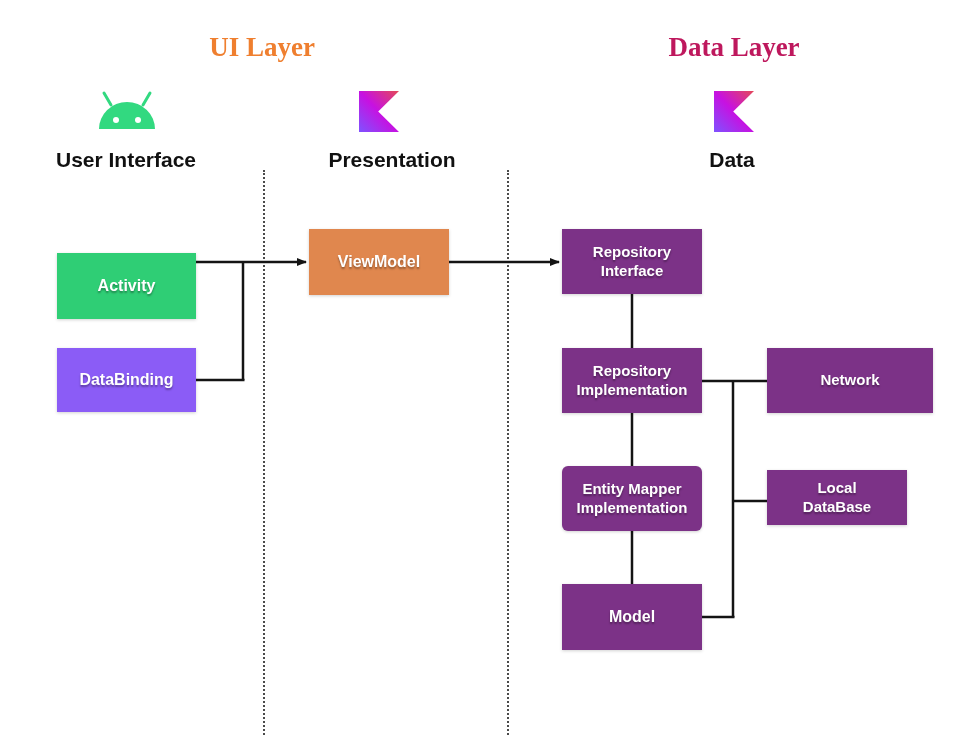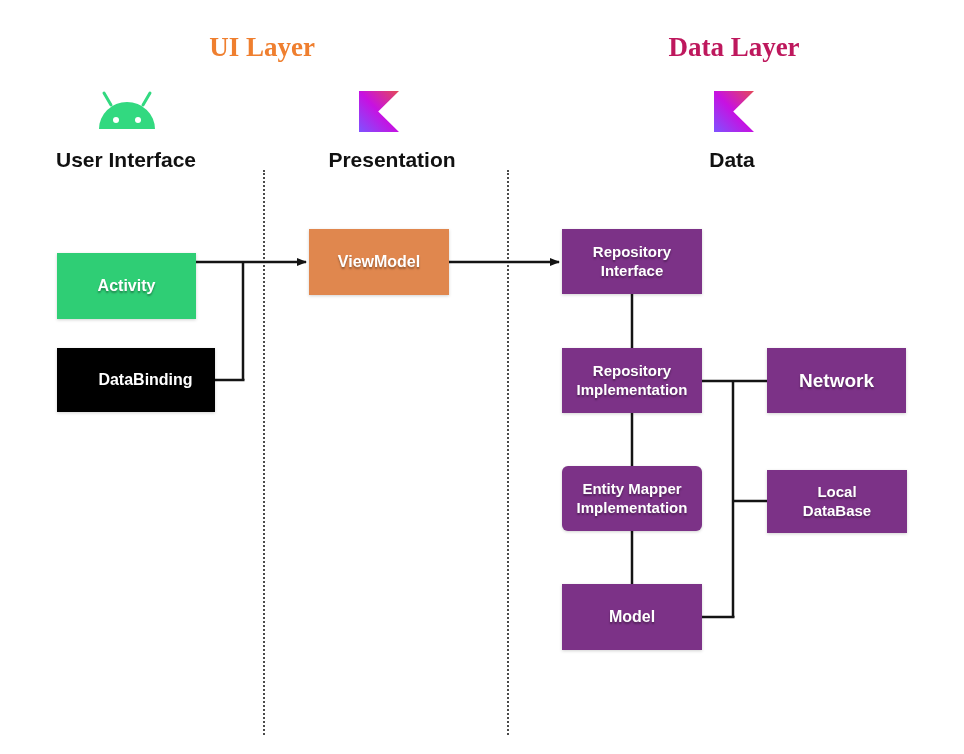--- a/index.html
+++ b/index.html
@@ -61,22 +61,22 @@
     text-shadow: 0 1.5px 2px rgba(0,0,0,0.35);
     box-shadow: 0 1px 3px rgba(0,0,0,0.18);
   }
   #node-activity                  { left: 57px;  top: 229px; width: 139px; height: 66px; margin-top: 24px; }
   #node-databinding               { left: 57px;  top: 348px; width: 139px; height: 64px; }
   #node-viewmodel                 { left: 309px; top: 229px; width: 140px; height: 66px; }
   #node-repository-interface      { left: 562px; top: 229px; width: 140px; height: 65px; font-size: 15px; }
   #node-repository-implementation { left: 562px; top: 348px; width: 140px; height: 65px; font-size: 15px; }
   #node-entity-mapper             { left: 562px; top: 466px; width: 140px; height: 65px; font-size: 15px; }
   #node-model                     { left: 562px; top: 584px; width: 140px; height: 66px; }
-  #node-network                   { left: 767px; top: 348px; width: 139px; height: 65px; font-size: 19px; }
-  #node-local-database            { left: 767px; top: 470px; width: 140px; height: 63px; font-size: 15px; }
+  #node-network                   { left: 767px; top: 348px; width: 166px; height: 65px; font-size: 15px; }
+  #node-local-database            { left: 767px; top: 470px; width: 140px; height: 55px; font-size: 15px; }
 </style>
 </head>
 <body>
 
 <div class="canvas">
 
   <div class="layer-title" id="title-ui" style="color: rgb(239, 127, 47);">UI Layer</div>
   <div class="layer-title" id="title-data" style="color: #be185d;">Data Layer</div>
 
   <span class="icon" id="icon-android">
@@ -137,21 +137,21 @@
       <path d="M632,413 V467"></path>
       <path d="M632,531 V585"></path>
       <path d="M702,381 H767"></path>
       <path d="M733,381 V617"></path>
       <path d="M733,501 H767"></path>
       <path d="M702,617 H734.5"></path>
     </g>
   </svg>
 
   <div class="node" id="node-activity" style="background: rgb(47, 206, 117);">Activity</div>
-  <div class="node" id="node-databinding" style="background: #000000; padding-left: 19px;">DataBinding</div>
+  <div class="node" id="node-databinding" style="background: #8b5cf6;">DataBinding</div>
   <div class="node" id="node-viewmodel" style="background: rgb(224, 135, 78);">ViewModel</div>
   <div class="node" id="node-repository-interface" style="background: rgb(124, 50, 135);">Repository
 Interface</div>
   <div class="node" id="node-repository-implementation" style="background: rgb(124, 50, 135);">Repository
 Implementation</div>
   <div class="node" id="node-entity-mapper" style="background: rgb(124, 50, 135); border-radius: 6px;">Entity Mapper
 Implementation</div>
   <div class="node" id="node-model" style="background: rgb(124, 50, 135);">Model</div>
   <div class="node" id="node-network" style="background: rgb(124, 50, 135);">Network</div>
   <div class="node" id="node-local-database" style="background: rgb(124, 50, 135);">Local

